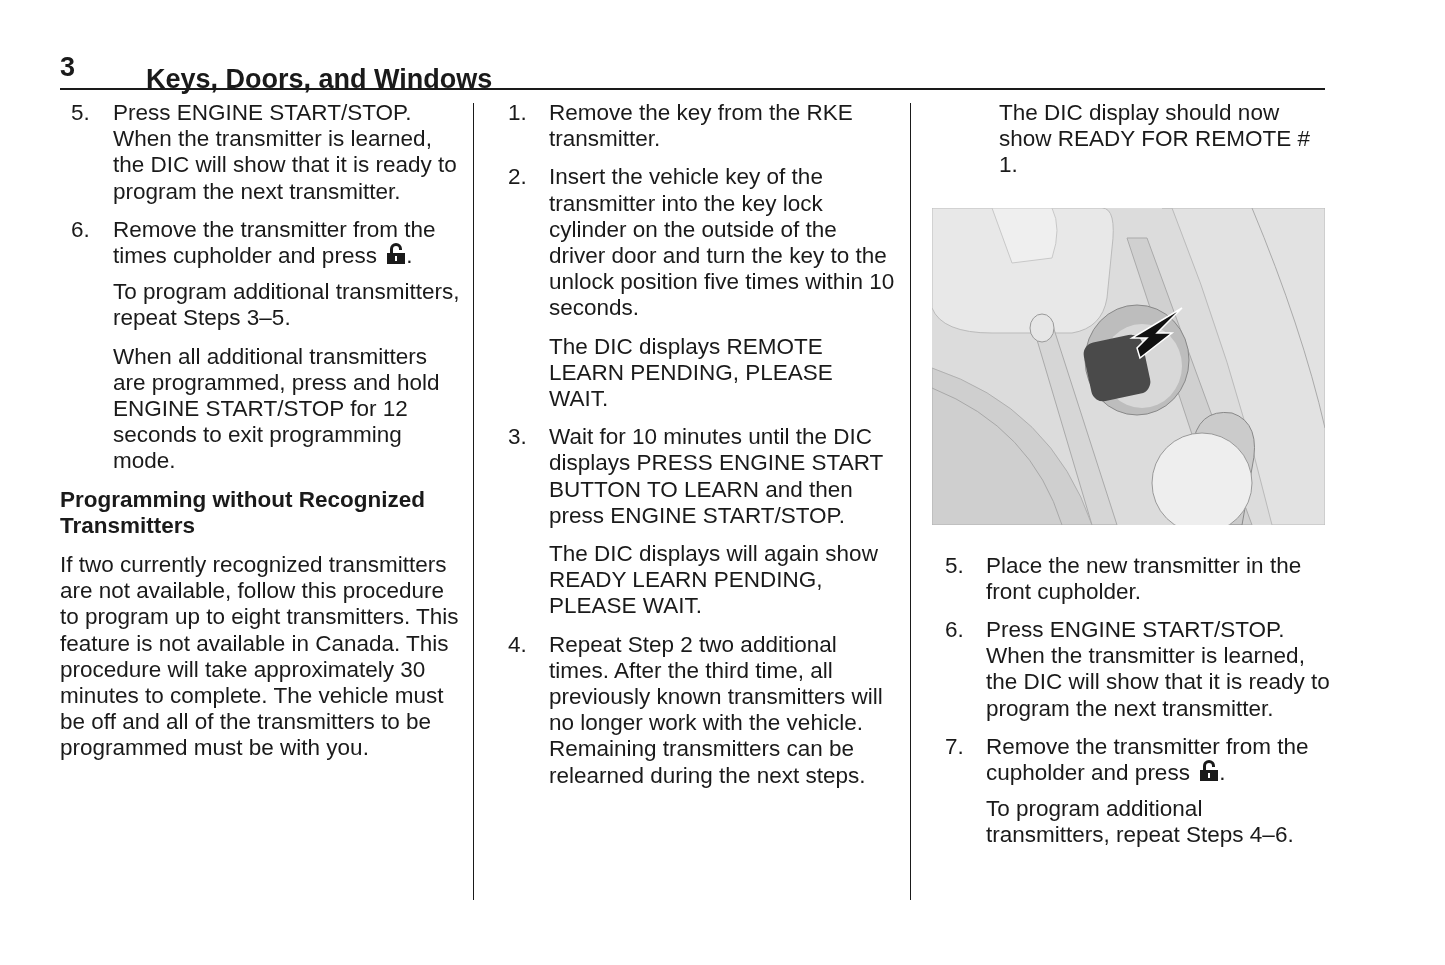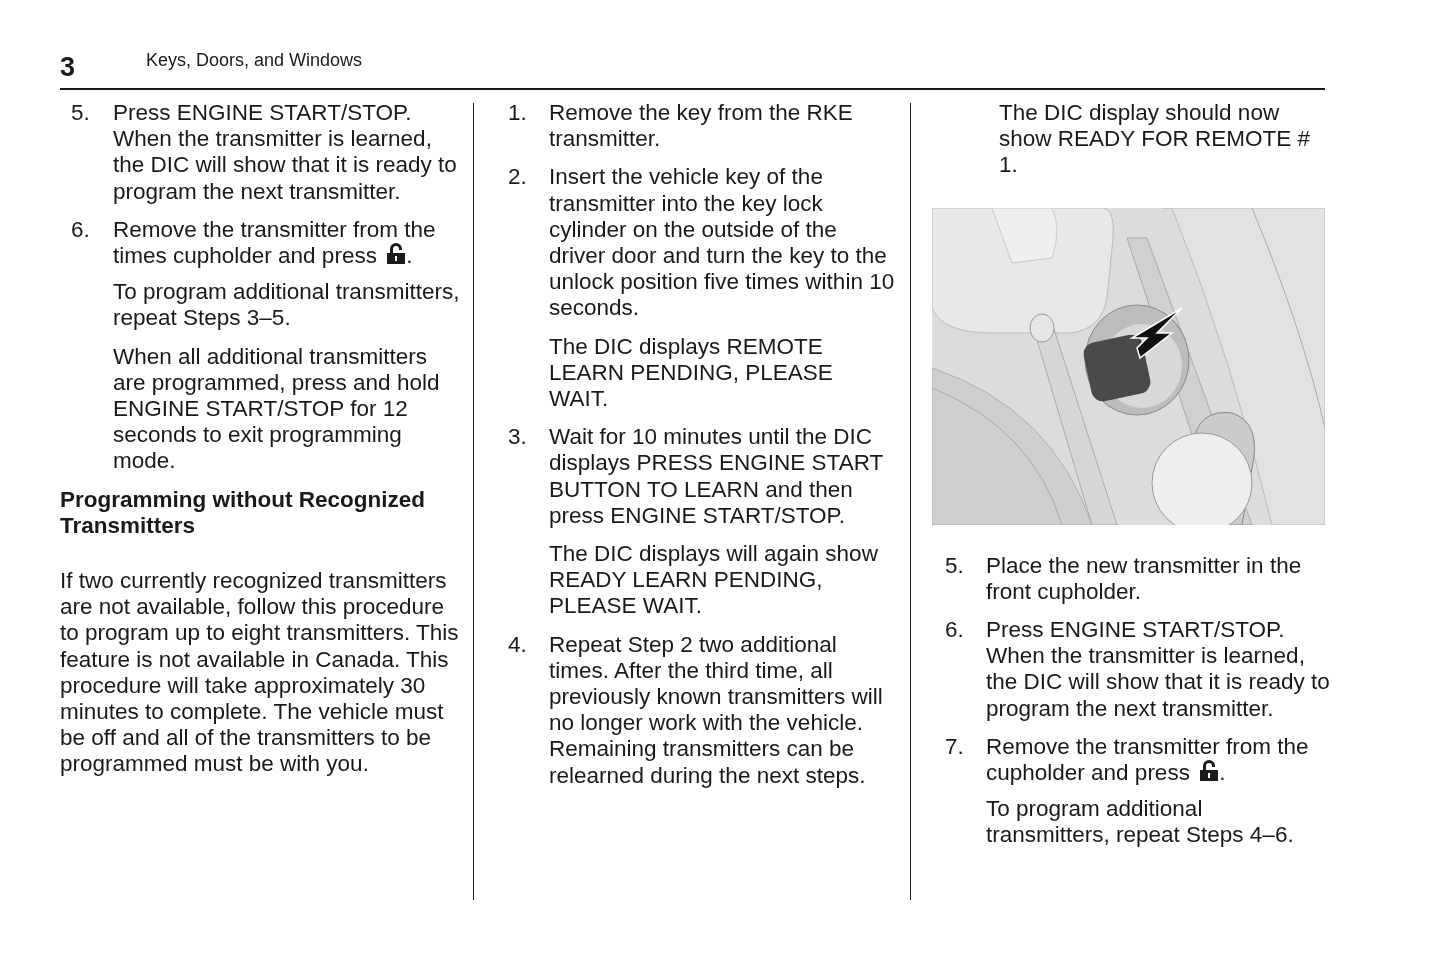--- a/index.html
+++ b/index.html
@@ -1,34 +1,34 @@
 <!DOCTYPE html>
 <html><head>
 <meta charset="utf-8">
 <style>
   html, body { margin:0; padding:0; background:#fff; }
   body { width:1445px; height:965px; position:relative; overflow:hidden;
          font-family:"Liberation Sans", sans-serif; color:#1a1a1a; }
   .header { position:absolute; left:60px; top:50px; width:1265px; height:38px;
             border-bottom:2px solid #1a1a1a; }
   .page-num { position:absolute; left:0; top:2px; font-size:27px; font-weight:bold; }
-  .section-title { position:absolute; left:86px; top:0; font-size:18px; font-weight:normal; }
+  .section-title { position:absolute; left:86px; top:14px; font-size:27px; font-weight:bold; }
   .col { position:absolute; top:100px; font-size:22.5px; line-height:26.2px; }
   .col1 { left:60px; width:400px; }
   .col2 { left:508px; width:390px; }
   .col3 { left:945px; width:385px; }
   .divider { position:absolute; top:103px; width:1px; height:797px; background:#1a1a1a; }
   .step { display:flex; margin-bottom:12px; }
   .step .num { width:53px; flex:none; padding-left:11px; box-sizing:border-box; }
   .col2 .step .num, .col3 .step .num { width:41px; padding-left:0; }
   .step .body { flex:1; }
   .para { margin:0 0 12px 0; }
   .indent1 { margin-left:53px; }
   .indent2 { margin-left:41px; }
-  .heading { font-weight:bold; margin:0 0 29px 0; }
+  .heading { font-weight:bold; margin:0 0 13px 0; }
   .lock { display:inline-block; width:20px; height:21px; vertical-align:-1px; margin-left:3px; }
   .figure { position:absolute; left:932px; top:208px; width:393px; height:317px; background:#d9d9d9; overflow:hidden; }
 </style>
 </head>
 <body>
 
 <div class="header">
   <span class="page-num">3</span>
   <span class="section-title">Keys, Doors, and Windows</span>
 </div>

